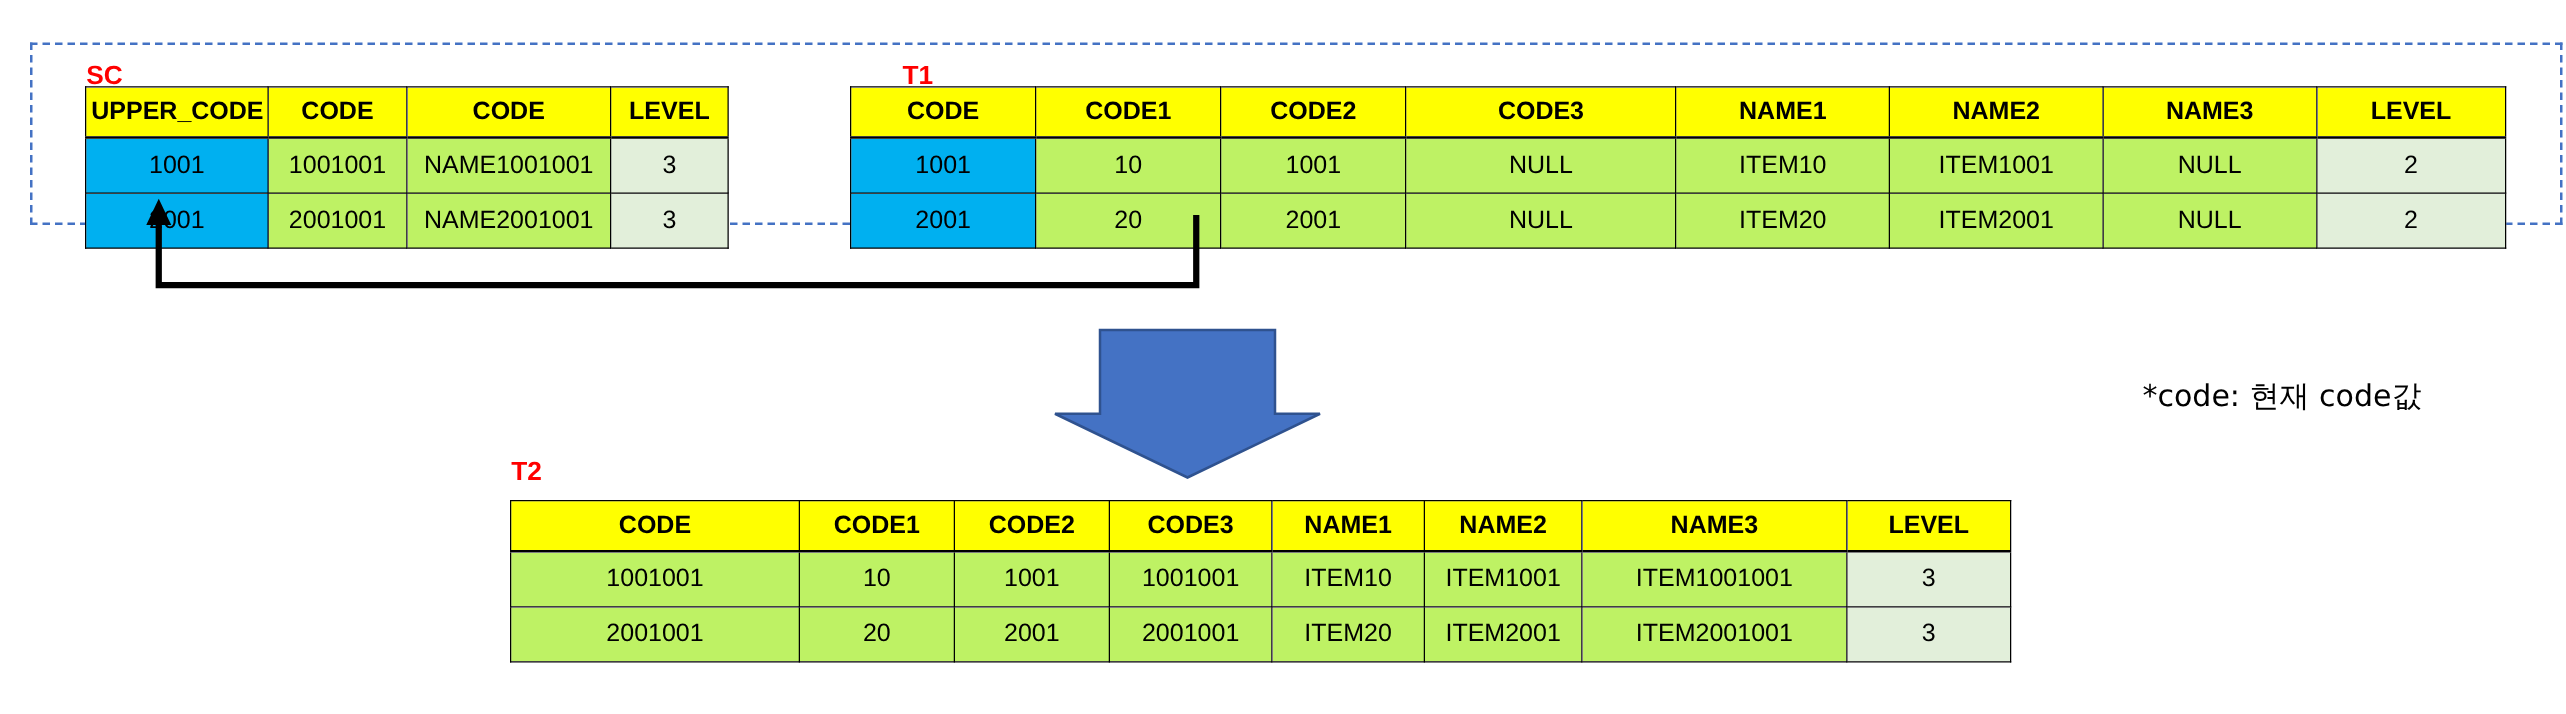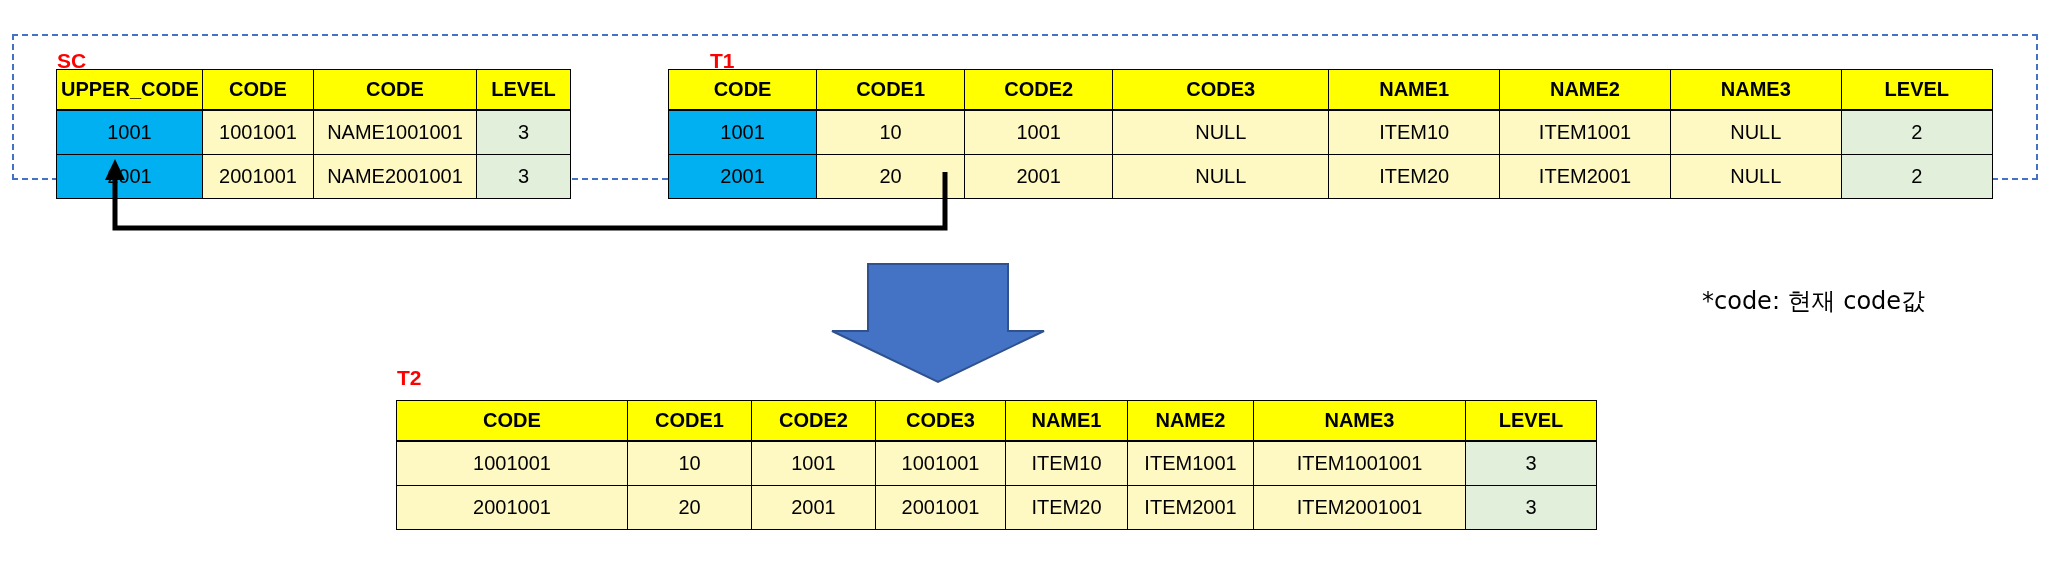--- a/index.html
+++ b/index.html
@@ -3,21 +3,21 @@
 <meta charset="utf-8">
 <style>
   html,body{margin:0;padding:0;}
   body{
     width:2053px;height:571px;
     background:#ffffff;
     font-family:"Liberation Sans","DejaVu Sans",sans-serif;
     position:relative;
     overflow:hidden;
   }
-  .canvas{position:absolute;left:0;top:0;width:1666px;height:571px;text-decoration:underline;}
+  .canvas{position:absolute;left:12px;top:0;width:1666px;height:571px;text-decoration:underline;}
 
   
   .group-box{
     position:absolute;
     left:12px;top:34px;
     width:2026px;height:146px;
     border:2px dashed #4472C4;
     box-sizing:border-box;
   }
 
@@ -54,32 +54,33 @@
     font-weight:bold;
     height:31px;
     border-bottom:2px solid #000;
   }
   .tbl td{
     height:35px;
     font-weight:normal;
   }
   .c-cyan{background:#00B0F0;}
   .c-green{background:#E2EFDA;}
-  .c-white{background:#fef9c3;}
+  .c-white{background:#bef264;}
 
   
   .conn{position:absolute;left:0;top:0;width:2053px;height:571px;pointer-events:none;}
 
   
   .note{
     position:absolute;
     font-size:24px;
     color:#000000;
     white-space:nowrap;
     font-family:"DejaVu Sans","Liberation Sans",sans-serif;
+    margin-top:16px;
   }
 </style>
 </head>
 <body>
 
 <div class="canvas">
 
   <div class="group-box"></div>
 
   <div class="tbl-label" style="left:57px;top:50px;">SC</div>

